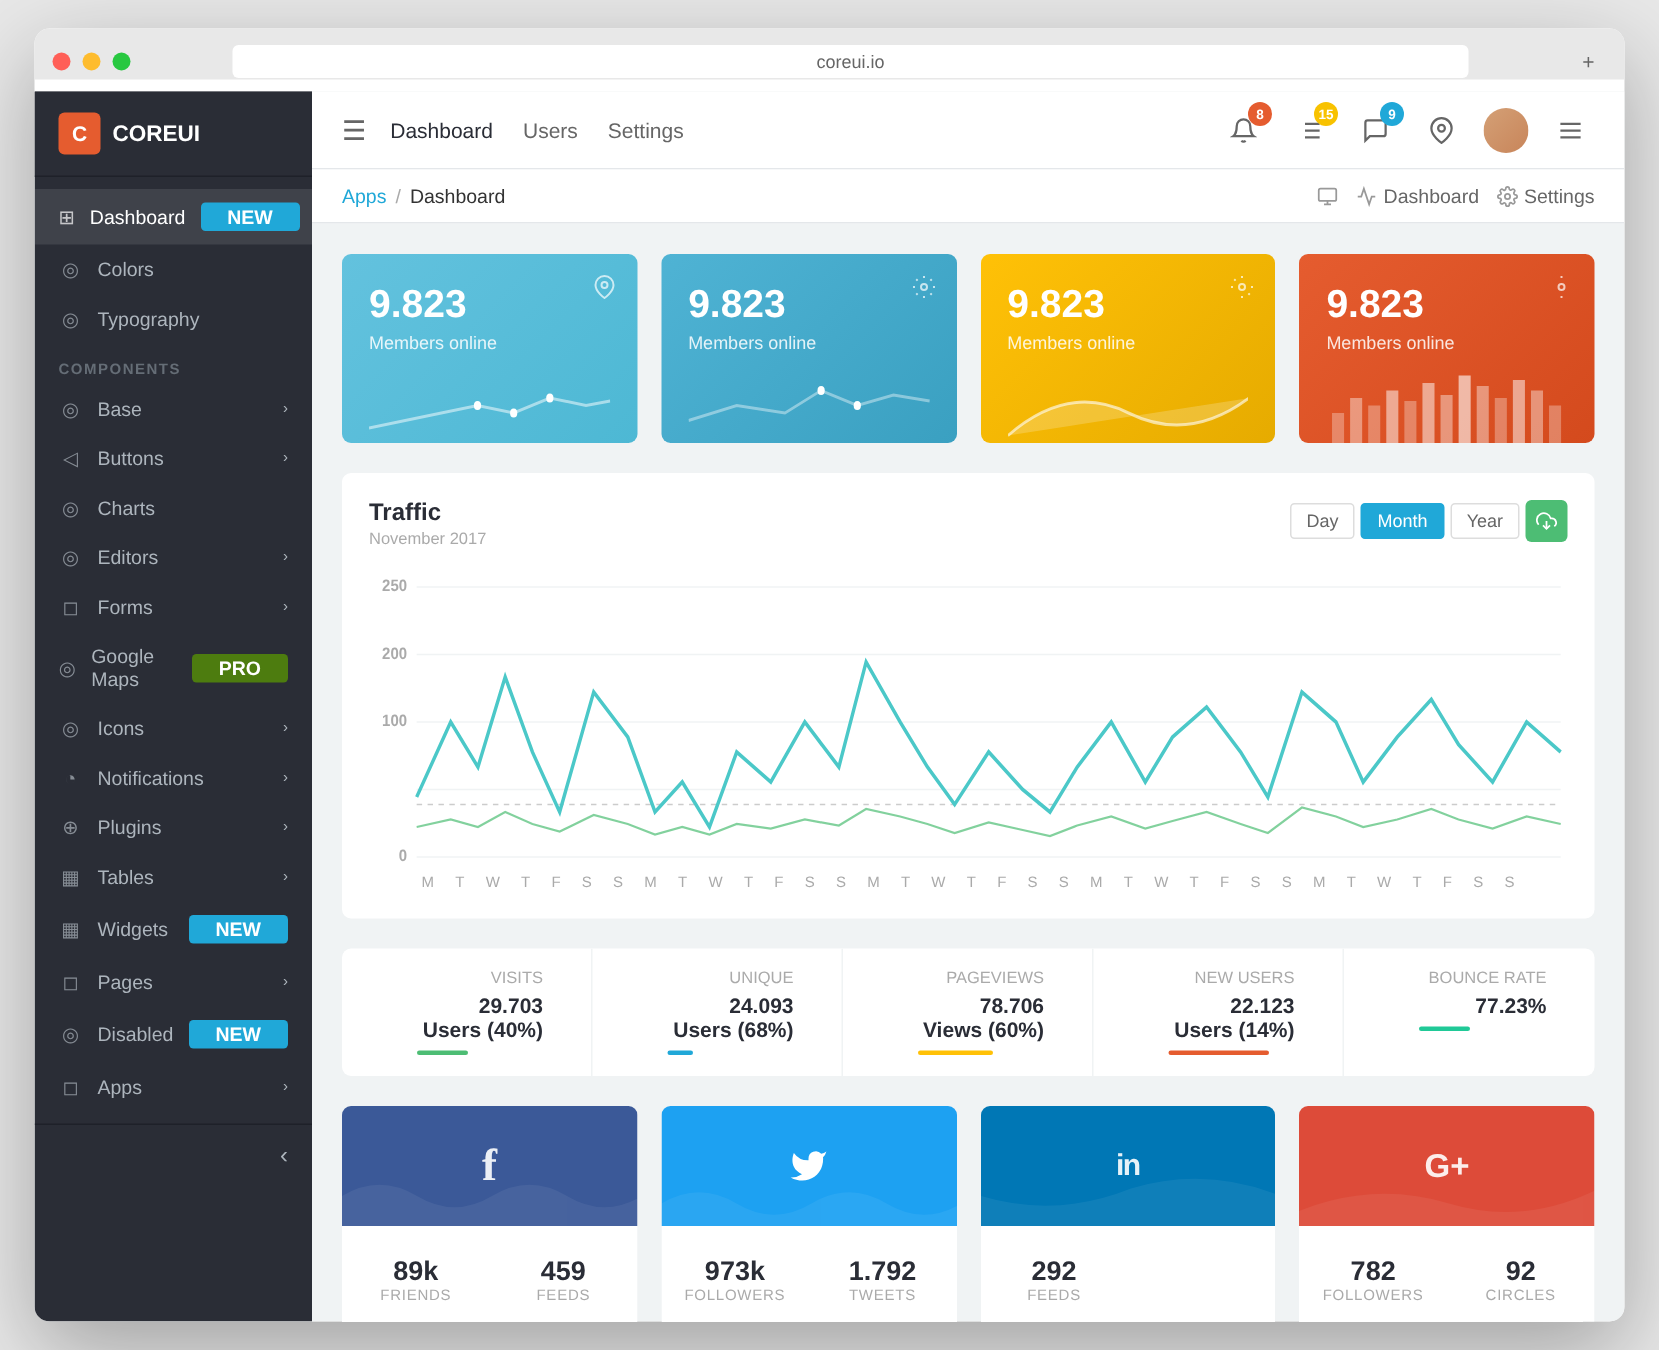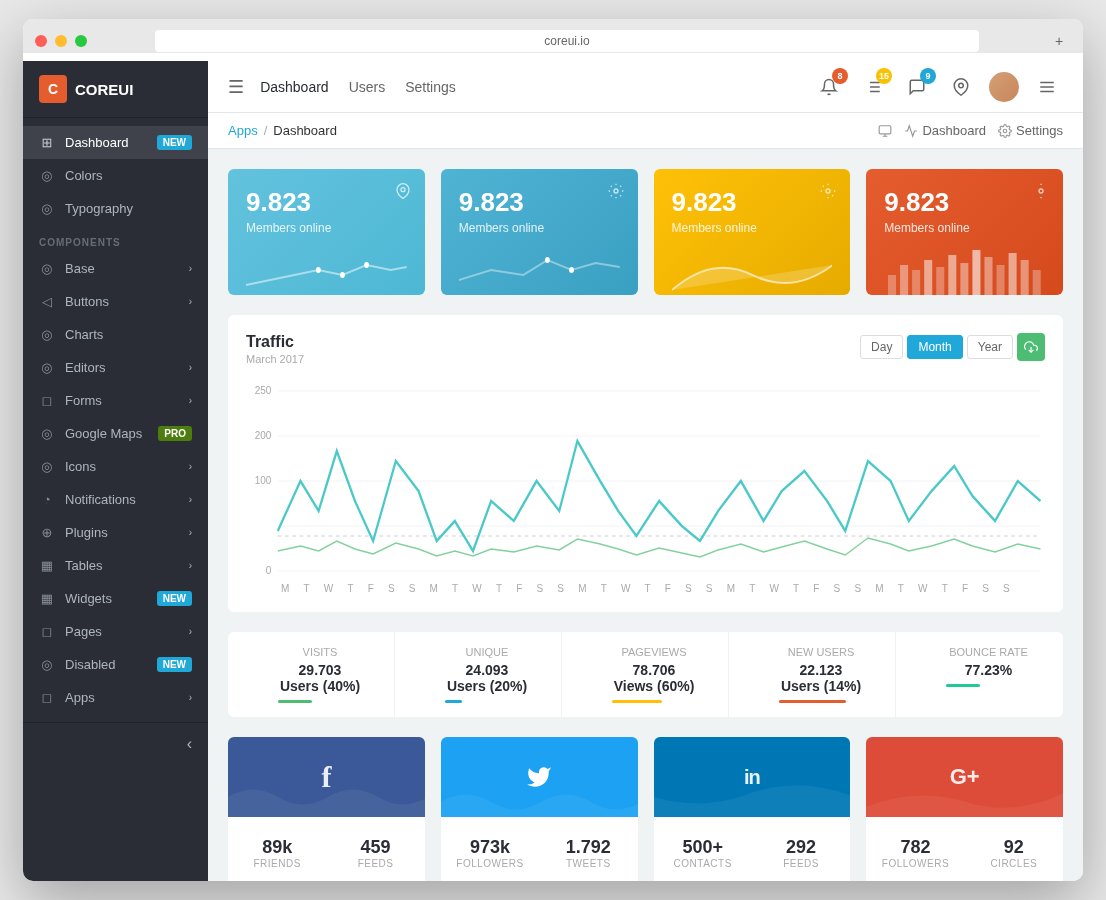--- a/index.html
+++ b/index.html
@@ -21,21 +21,21 @@
     
     
     .sidebar { width: 185px; background: #2a2d36; color: #adb5bd; flex-shrink: 0; overflow-y: auto; }
     .sidebar-brand { display: flex; align-items: center; gap: 8px; padding: 14px 16px; background: #2a2d36; border-bottom: 1px solid #1e2129; }
     .brand-logo { width: 28px; height: 28px; background: #e55c2f; border-radius: 4px; display: flex; align-items: center; justify-content: center; color: white; font-size: 14px; font-weight: bold; }
     .brand-name { color: white; font-weight: 700; font-size: 15px; }
     
     .sidebar-nav { padding: 8px 0; }
     .nav-item { display: flex; align-items: center; gap: 10px; padding: 9px 16px; cursor: pointer; font-size: 13px; color: #adb5bd; position: relative; }
     .nav-item.active { background: rgba(255,255,255,0.1); color: #fff; }
-    .nav-item .badge { padding: 2px 6px; border-radius: 3px; font-size: 10px; font-weight: 600; margin-left: auto; }
+    .nav-item .badge { padding: 2px 18px; border-radius: 3px; font-size: 13px; font-weight: 600; margin-left: auto; }
     .badge-info { background: #20a8d8; color: white; }
     .badge-pro { background: #4d7c0f; color: white; }
     .nav-item .chevron { margin-left: auto; font-size: 10px; }
     .nav-icon { width: 16px; text-align: center; opacity: 0.7; }
     
     .nav-section-title { font-size: 10px; font-weight: 600; color: #656d76; padding: 12px 16px 4px; letter-spacing: 1px; text-transform: uppercase; }
     
     .sidebar-collapse { display: flex; justify-content: flex-end; padding: 8px; border-top: 1px solid #1e2129; margin-top: auto; }
     .collapse-btn { color: #adb5bd; cursor: pointer; padding: 4px 8px; }
 
@@ -78,25 +78,25 @@
     
     .chart-section { background: white; border-radius: 6px; padding: 18px; margin-bottom: 20px; }
     .chart-header { display: flex; align-items: flex-start; justify-content: space-between; margin-bottom: 16px; }
     .chart-title { font-size: 16px; font-weight: 600; color: #2a2d36; }
     .chart-subtitle { font-size: 11px; color: #aaa; margin-top: 2px; }
     .chart-controls { display: flex; gap: 4px; align-items: center; }
     .chart-btn { padding: 4px 10px; border: 1px solid #ddd; background: white; border-radius: 3px; font-size: 12px; cursor: pointer; color: #666; }
     .chart-btn.active { background: #20a8d8; color: white; border-color: #20a8d8; }
     .chart-btn-icon { width: 28px; height: 28px; background: #4dbd74; border-radius: 4px; display: flex; align-items: center; justify-content: center; color: white; cursor: pointer; }
     
-    .traffic-chart { position: relative; height: 200px; }
+    .traffic-chart { position: relative; height: 200px; font-weight: bold; }
     
     
     .stats-row { display: grid; grid-template-columns: repeat(5, 1fr); background: white; border-radius: 6px; margin-bottom: 20px; overflow: hidden; }
-    .stat-item { padding: 14px 32px; text-align: center; border-right: 1px solid #f0f3f4; margin-left: 18px; }
+    .stat-item { padding: 14px 32px; text-align: right; border-right: 1px solid #f0f3f4; margin-left: 18px; }
     .stat-item:last-child { border-right: none; }
     .stat-item-label { font-size: 11px; color: #aaa; margin-bottom: 4px; text-transform: uppercase; }
     .stat-item-value { font-size: 14px; font-weight: 600; color: #2a2d36; margin-bottom: 6px; }
     .stat-bar { height: 3px; border-radius: 2px; margin-top: 4px; }
     .bar-green { background: #4dbd74; }
     .bar-blue { background: #20a8d8; }
     .bar-yellow { background: #ffc107; }
     .bar-red { background: #e55c2f; }
     .bar-teal { background: #20c997; }
     
@@ -411,21 +411,21 @@
                 <rect x="185" y="25" width="10" height="25" fill="rgba(255,255,255,0.3)"></rect>
               </svg>
             </div>
           </div>
         </div>
 
         <div class="chart-section">
           <div class="chart-header">
             <div>
               <div class="chart-title">Traffic</div>
-              <div class="chart-subtitle">March 2017</div>
+              <div class="chart-subtitle">November 2017</div>
             </div>
             <div class="chart-controls">
               <button class="chart-btn">Day</button>
               <button class="chart-btn active">Month</button>
               <button class="chart-btn">Year</button>
               <div class="chart-btn-icon">
                 <svg width="14" height="14" viewBox="0 0 24 24" fill="none" stroke="white" stroke-width="2">
                     <polyline points="8 17 12 21 16 17"></polyline>
                     <line x1="12" y1="12" x2="12" y2="21"></line>
                     <path d="M20.88 18.09A5 5 0 0 0 18 9h-1.26A8 8 0 1 0 3 16.29"></path>
@@ -496,21 +496,21 @@
         </div>
 
         <div class="stats-row">
           <div class="stat-item">
             <div class="stat-item-label">Visits</div>
             <div class="stat-item-value">29.703 Users (40%)</div>
             <div class="stat-bar bar-green" style="width:40%;"></div>
           </div>
           <div class="stat-item">
             <div class="stat-item-label">Unique</div>
-            <div class="stat-item-value">24.093 Users (20%)</div>
+            <div class="stat-item-value">24.093 Users (68%)</div>
             <div class="stat-bar bar-blue" style="width:20%;"></div>
           </div>
           <div class="stat-item">
             <div class="stat-item-label">Pageviews</div>
             <div class="stat-item-value">78.706 Views (60%)</div>
             <div class="stat-bar bar-yellow" style="width:60%;"></div>
           </div>
           <div class="stat-item">
             <div class="stat-item-label">New Users</div>
             <div class="stat-item-value">22.123 Users (14%)</div>
@@ -567,24 +567,20 @@
 
           <div class="social-card">
             <div class="social-card-header social-card-li">
               <svg class="social-wave" viewBox="0 0 200 40" preserveAspectRatio="none">
                   <path d="M0,20 Q50,35 100,15 Q150,0 200,20 L200,40 L0,40 Z" fill="rgba(255,255,255,0.2)"></path>
                 </svg>
               <span class="social-icon" style="font-weight:700;font-size:20px;letter-spacing:-1px;">in</span>
             </div>
             <div class="social-card-body">
               <div class="social-stat">
-                <div class="social-stat-value">500+</div>
-                <div class="social-stat-label">CONTACTS</div>
-              </div>
-              <div class="social-stat">
                 <div class="social-stat-value">292</div>
                 <div class="social-stat-label">FEEDS</div>
               </div>
             </div>
           </div>
 
           <div class="social-card">
             <div class="social-card-header social-card-gp">
               <svg class="social-wave" viewBox="0 0 200 40" preserveAspectRatio="none">
                   <path d="M0,30 Q50,10 100,25 Q150,40 200,15 L200,40 L0,40 Z" fill="rgba(255,255,255,0.2)"></path>

